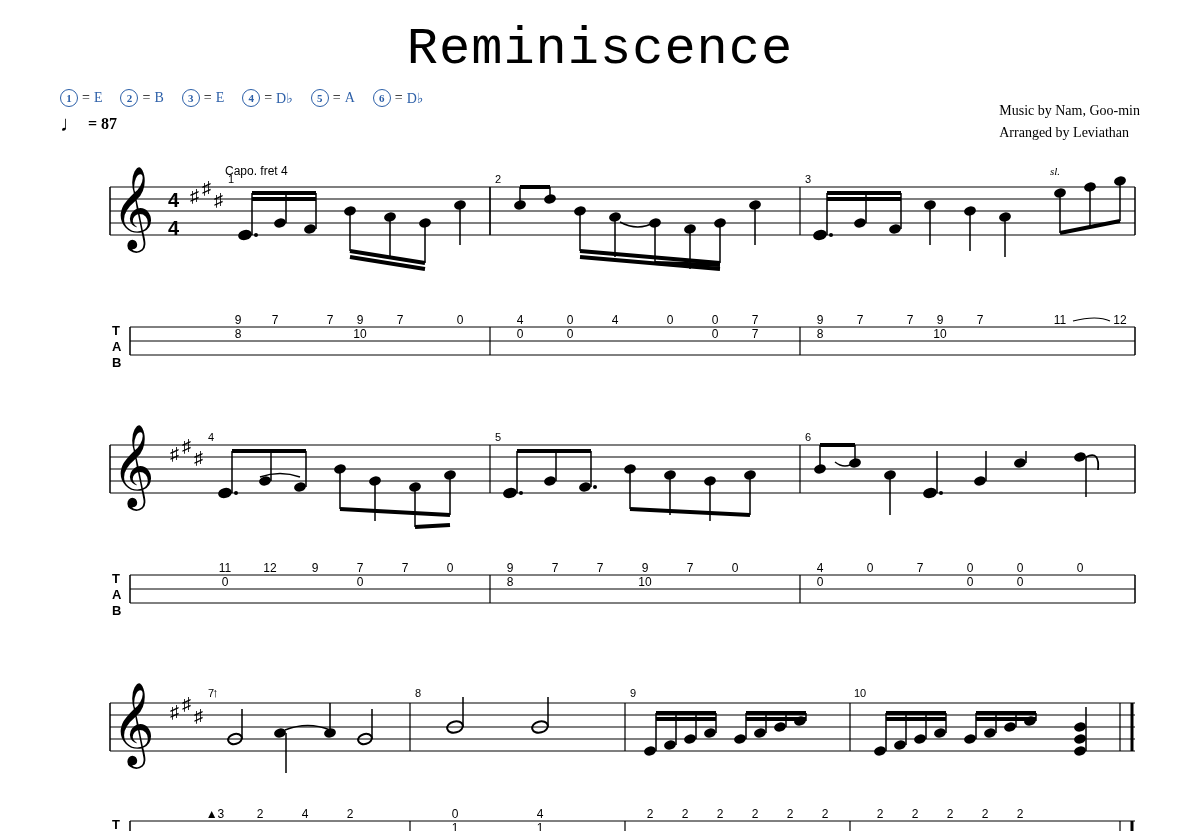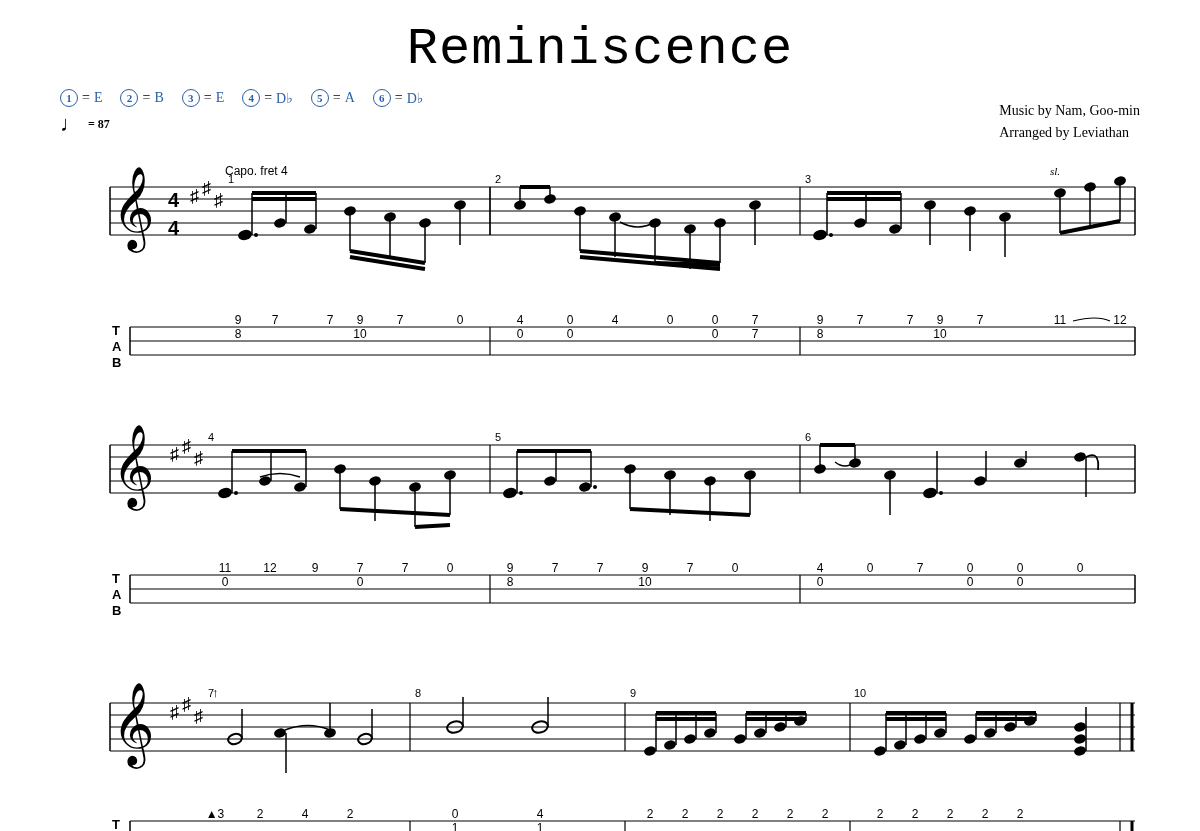--- a/index.html
+++ b/index.html
@@ -144,21 +144,21 @@
     </div>
     <div class="tuning-item">
       <div class="tuning-circle">6</div>
       <span class="tuning-eq">=</span>
       <span class="tuning-note">D♭</span>
     </div>
   </div>
 
   <div class="tempo-section">
     <span style="font-size:22px;">♩</span>
-    <span style="font-size:12px; font-weight:bold;">= 87</span>
+    <span style="font-size:16px; font-weight:bold;">= 87</span>
   </div>
 
   <div class="staff-system">
     <svg class="staff-svg" viewBox="0 0 1080 160" height="160">
 
       <g>
 
         <line x1="50" y1="40" x2="1075" y2="40" stroke="#000" stroke-width="1.2"></line>
         <line x1="50" y1="52" x2="1075" y2="52" stroke="#000" stroke-width="1.2"></line>
         <line x1="50" y1="64" x2="1075" y2="64" stroke="#000" stroke-width="1.2"></line>

